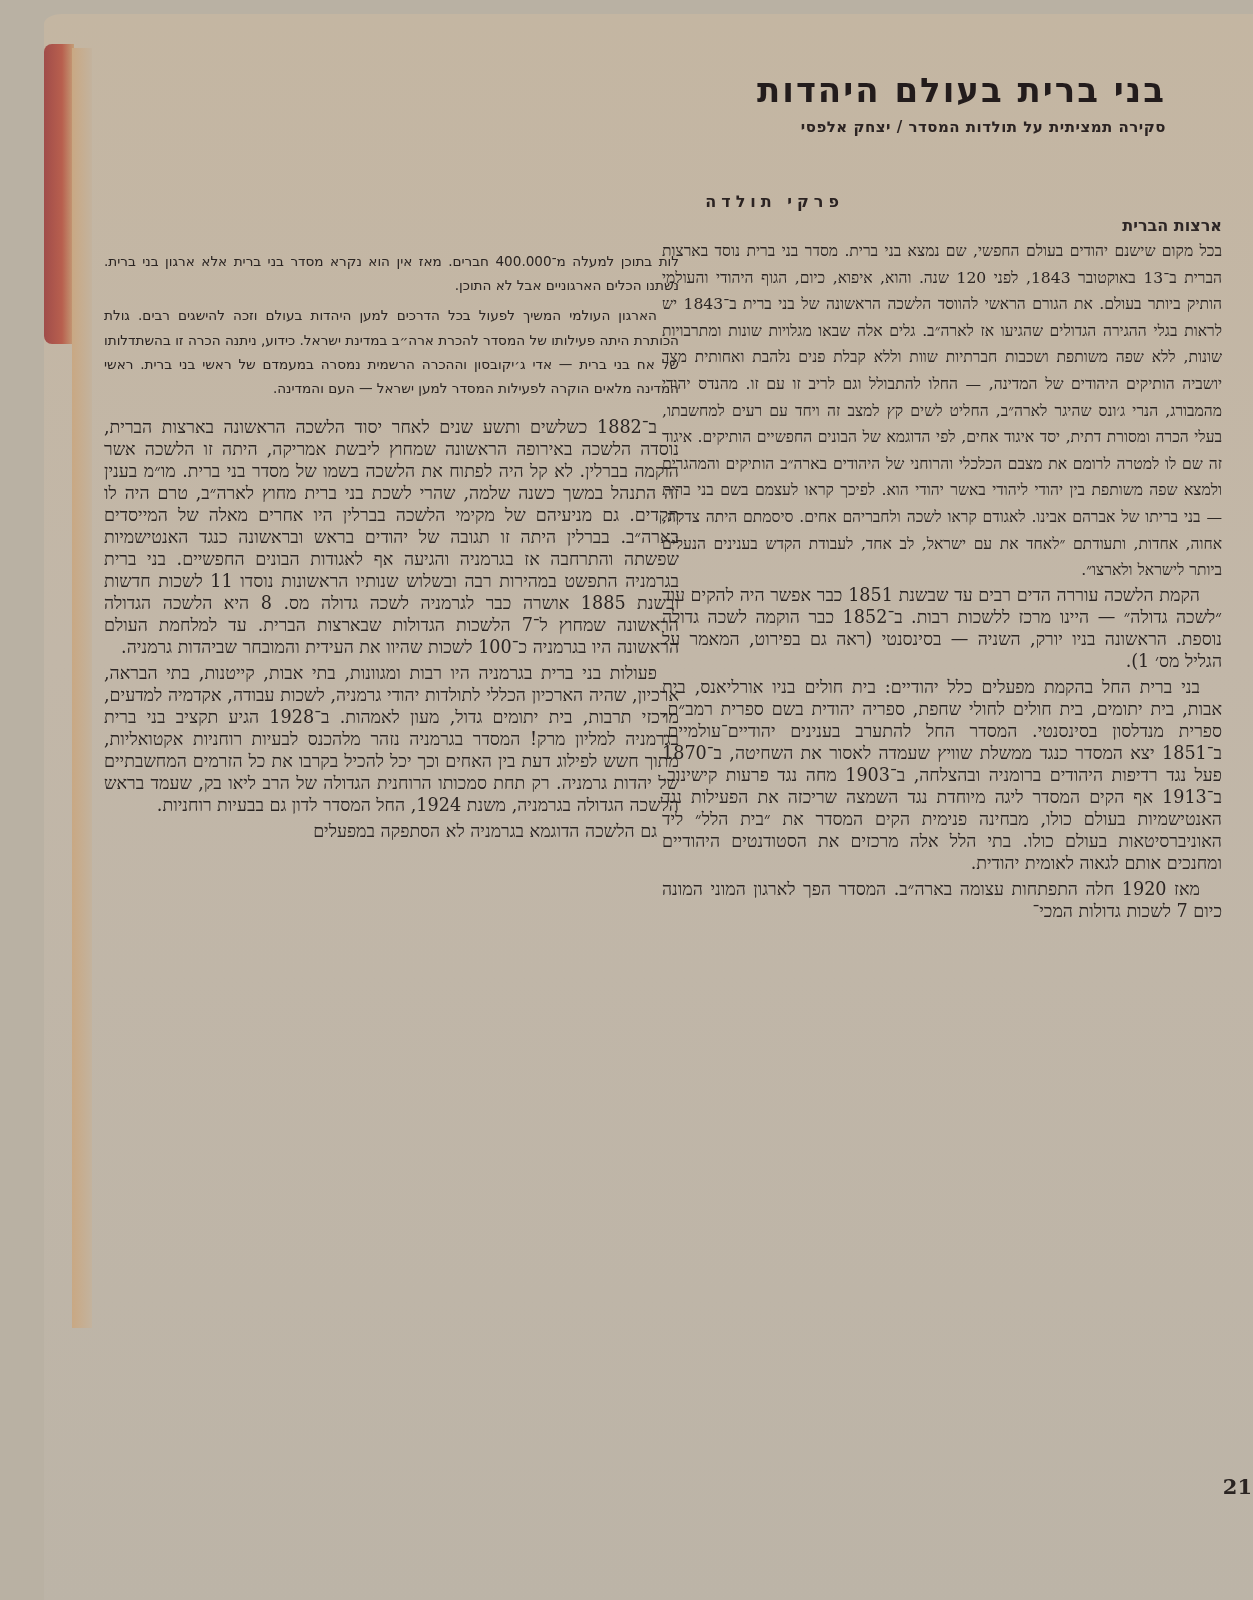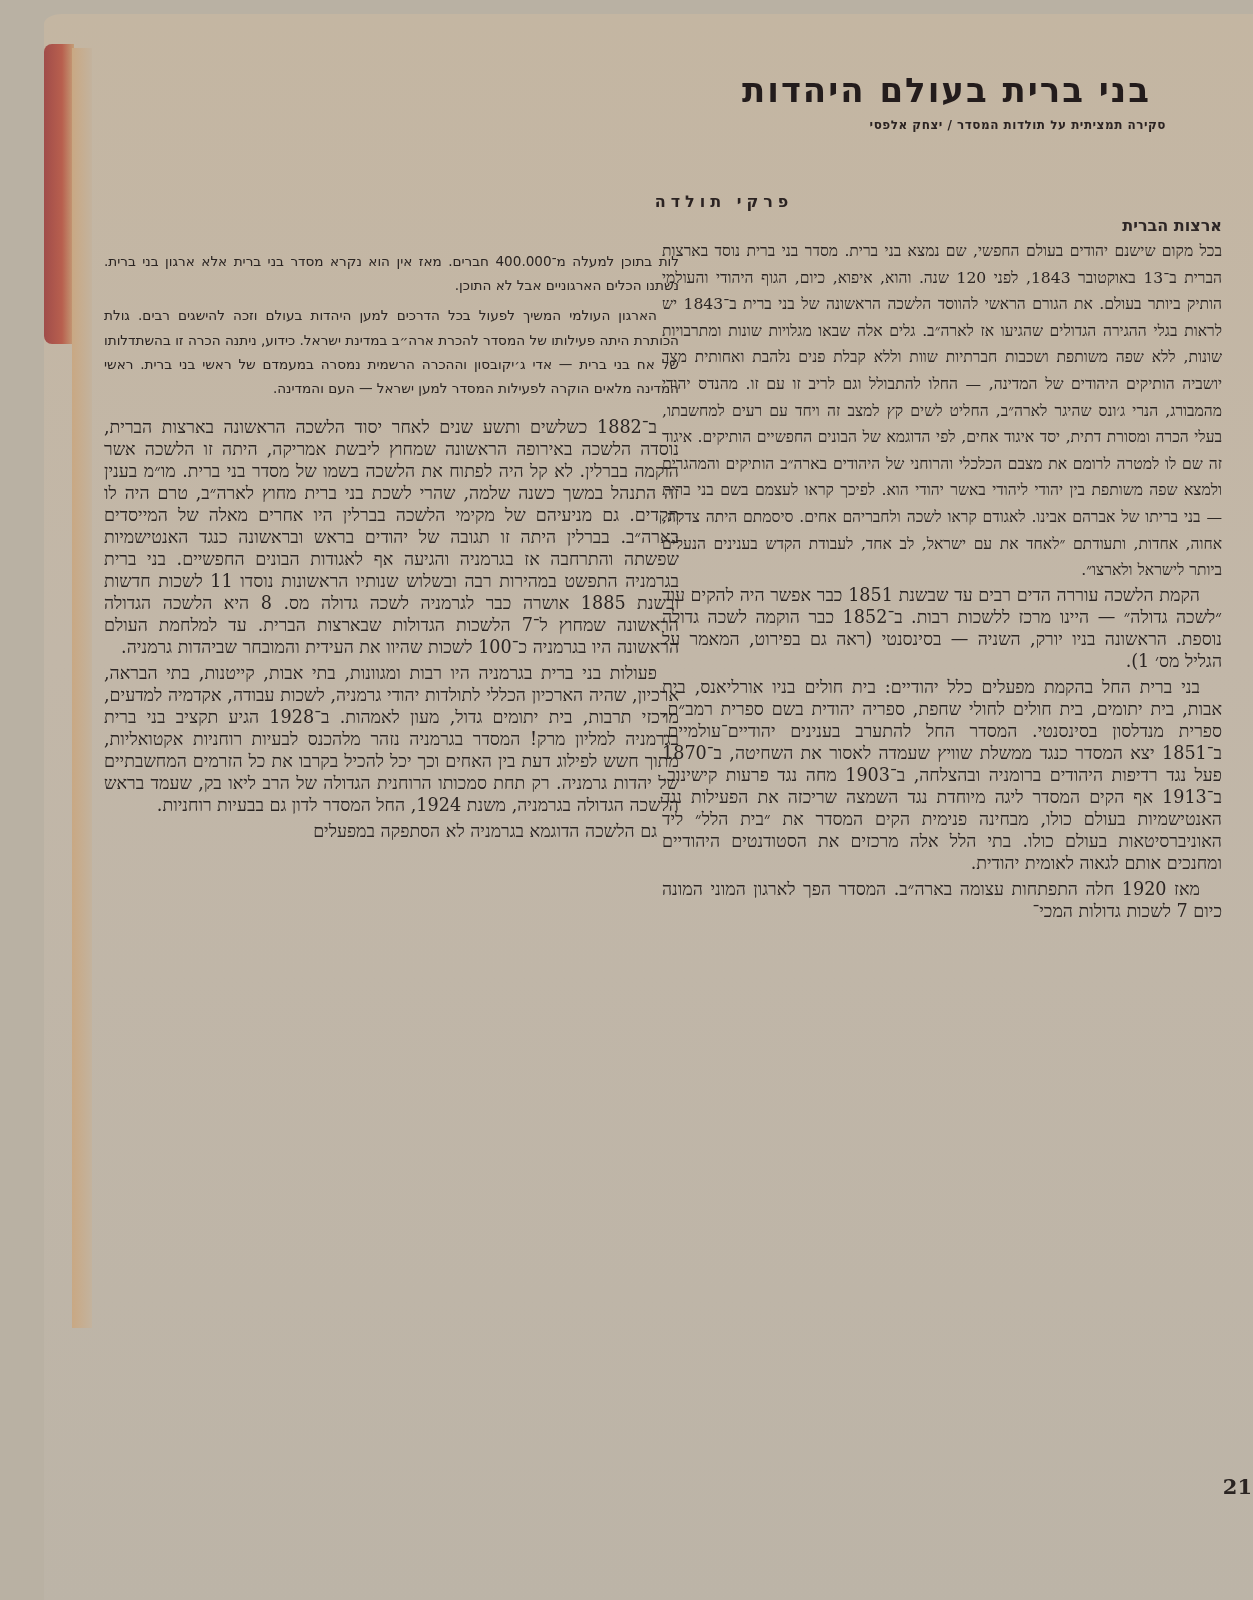--- a/index.html
+++ b/index.html
@@ -20,34 +20,34 @@
       position: absolute; left: 0; top: 30px; width: 30px; height: 300px;
       background: linear-gradient(90deg, #9a3a3a, #b6503f 60%, #c49a70);
       border-radius: 8px 0 0 8px;
       opacity: 0.85;
     }
     .spine-edge {
       position: absolute; left: 28px; top: 34px; width: 20px; height: 1280px;
       background: linear-gradient(90deg, #c9a883, #c3b39e);
     }
     .title {
-      position: absolute; right: 113px; top: 56px;
+      position: absolute; right: 98px; top: 56px;
       direction: rtl; text-align: right;
       font-family: "DejaVu Sans", sans-serif; font-weight: bold;
       font-size: 34px; letter-spacing: 2px; color: #231c1c;
     }
     .subtitle {
       position: absolute; right: 98px; top: 104px;
       direction: rtl; text-align: center;
       font-family: "DejaVu Sans", sans-serif; font-weight: bold;
-      font-size: 12px; color: #2b2322; letter-spacing: 0.5px;
+      font-size: 15px; color: #2b2322; letter-spacing: 0.5px;
     }
     .section-title {
       position: absolute; left: 560px; width: 240px; top: 178px;
-      direction: rtl; text-align: center;
+      direction: rtl; text-align: right;
       font-family: "DejaVu Sans", sans-serif; font-weight: bold;
       font-size: 16px; letter-spacing: 5px; color: #2b2322;
     }
     .col {
       position: absolute; direction: rtl; text-align: justify;
       font-family: "DejaVu Serif", serif;
     }
     .col-right { right: 42px; top: 202px; width: 560px; }
     .col-left { left: 60px; top: 235px; width: 575px; }
     .subhead {

